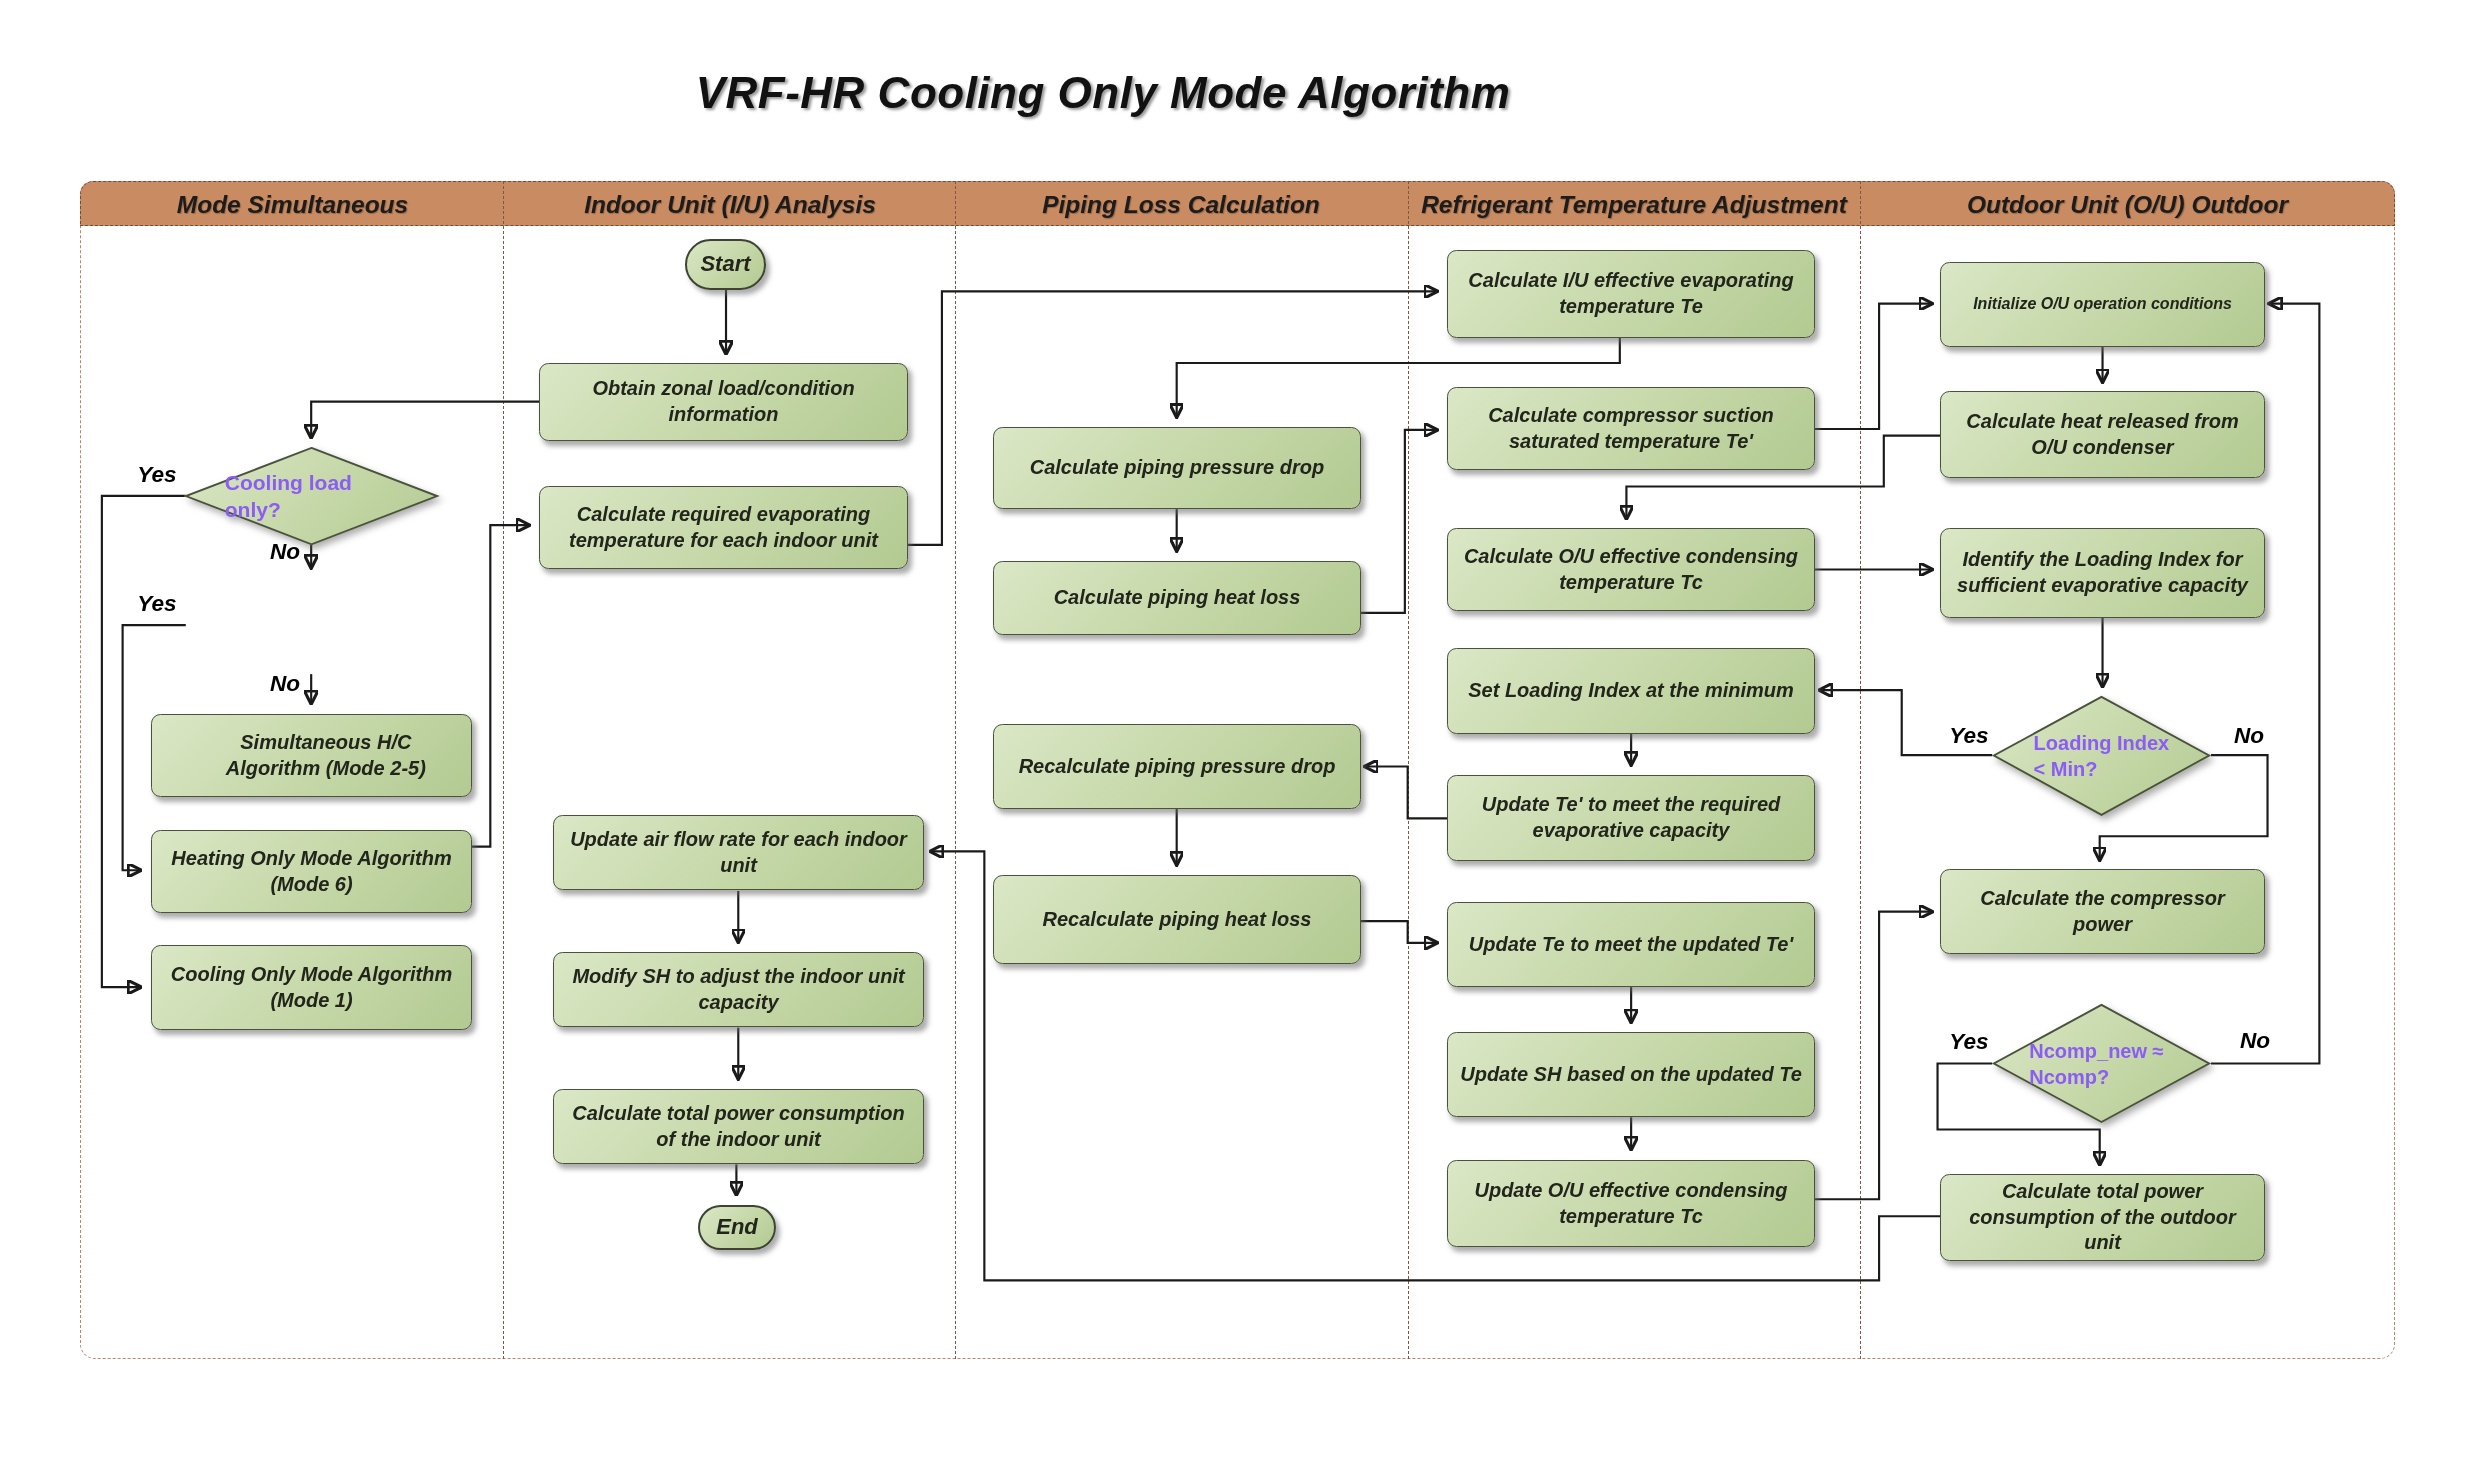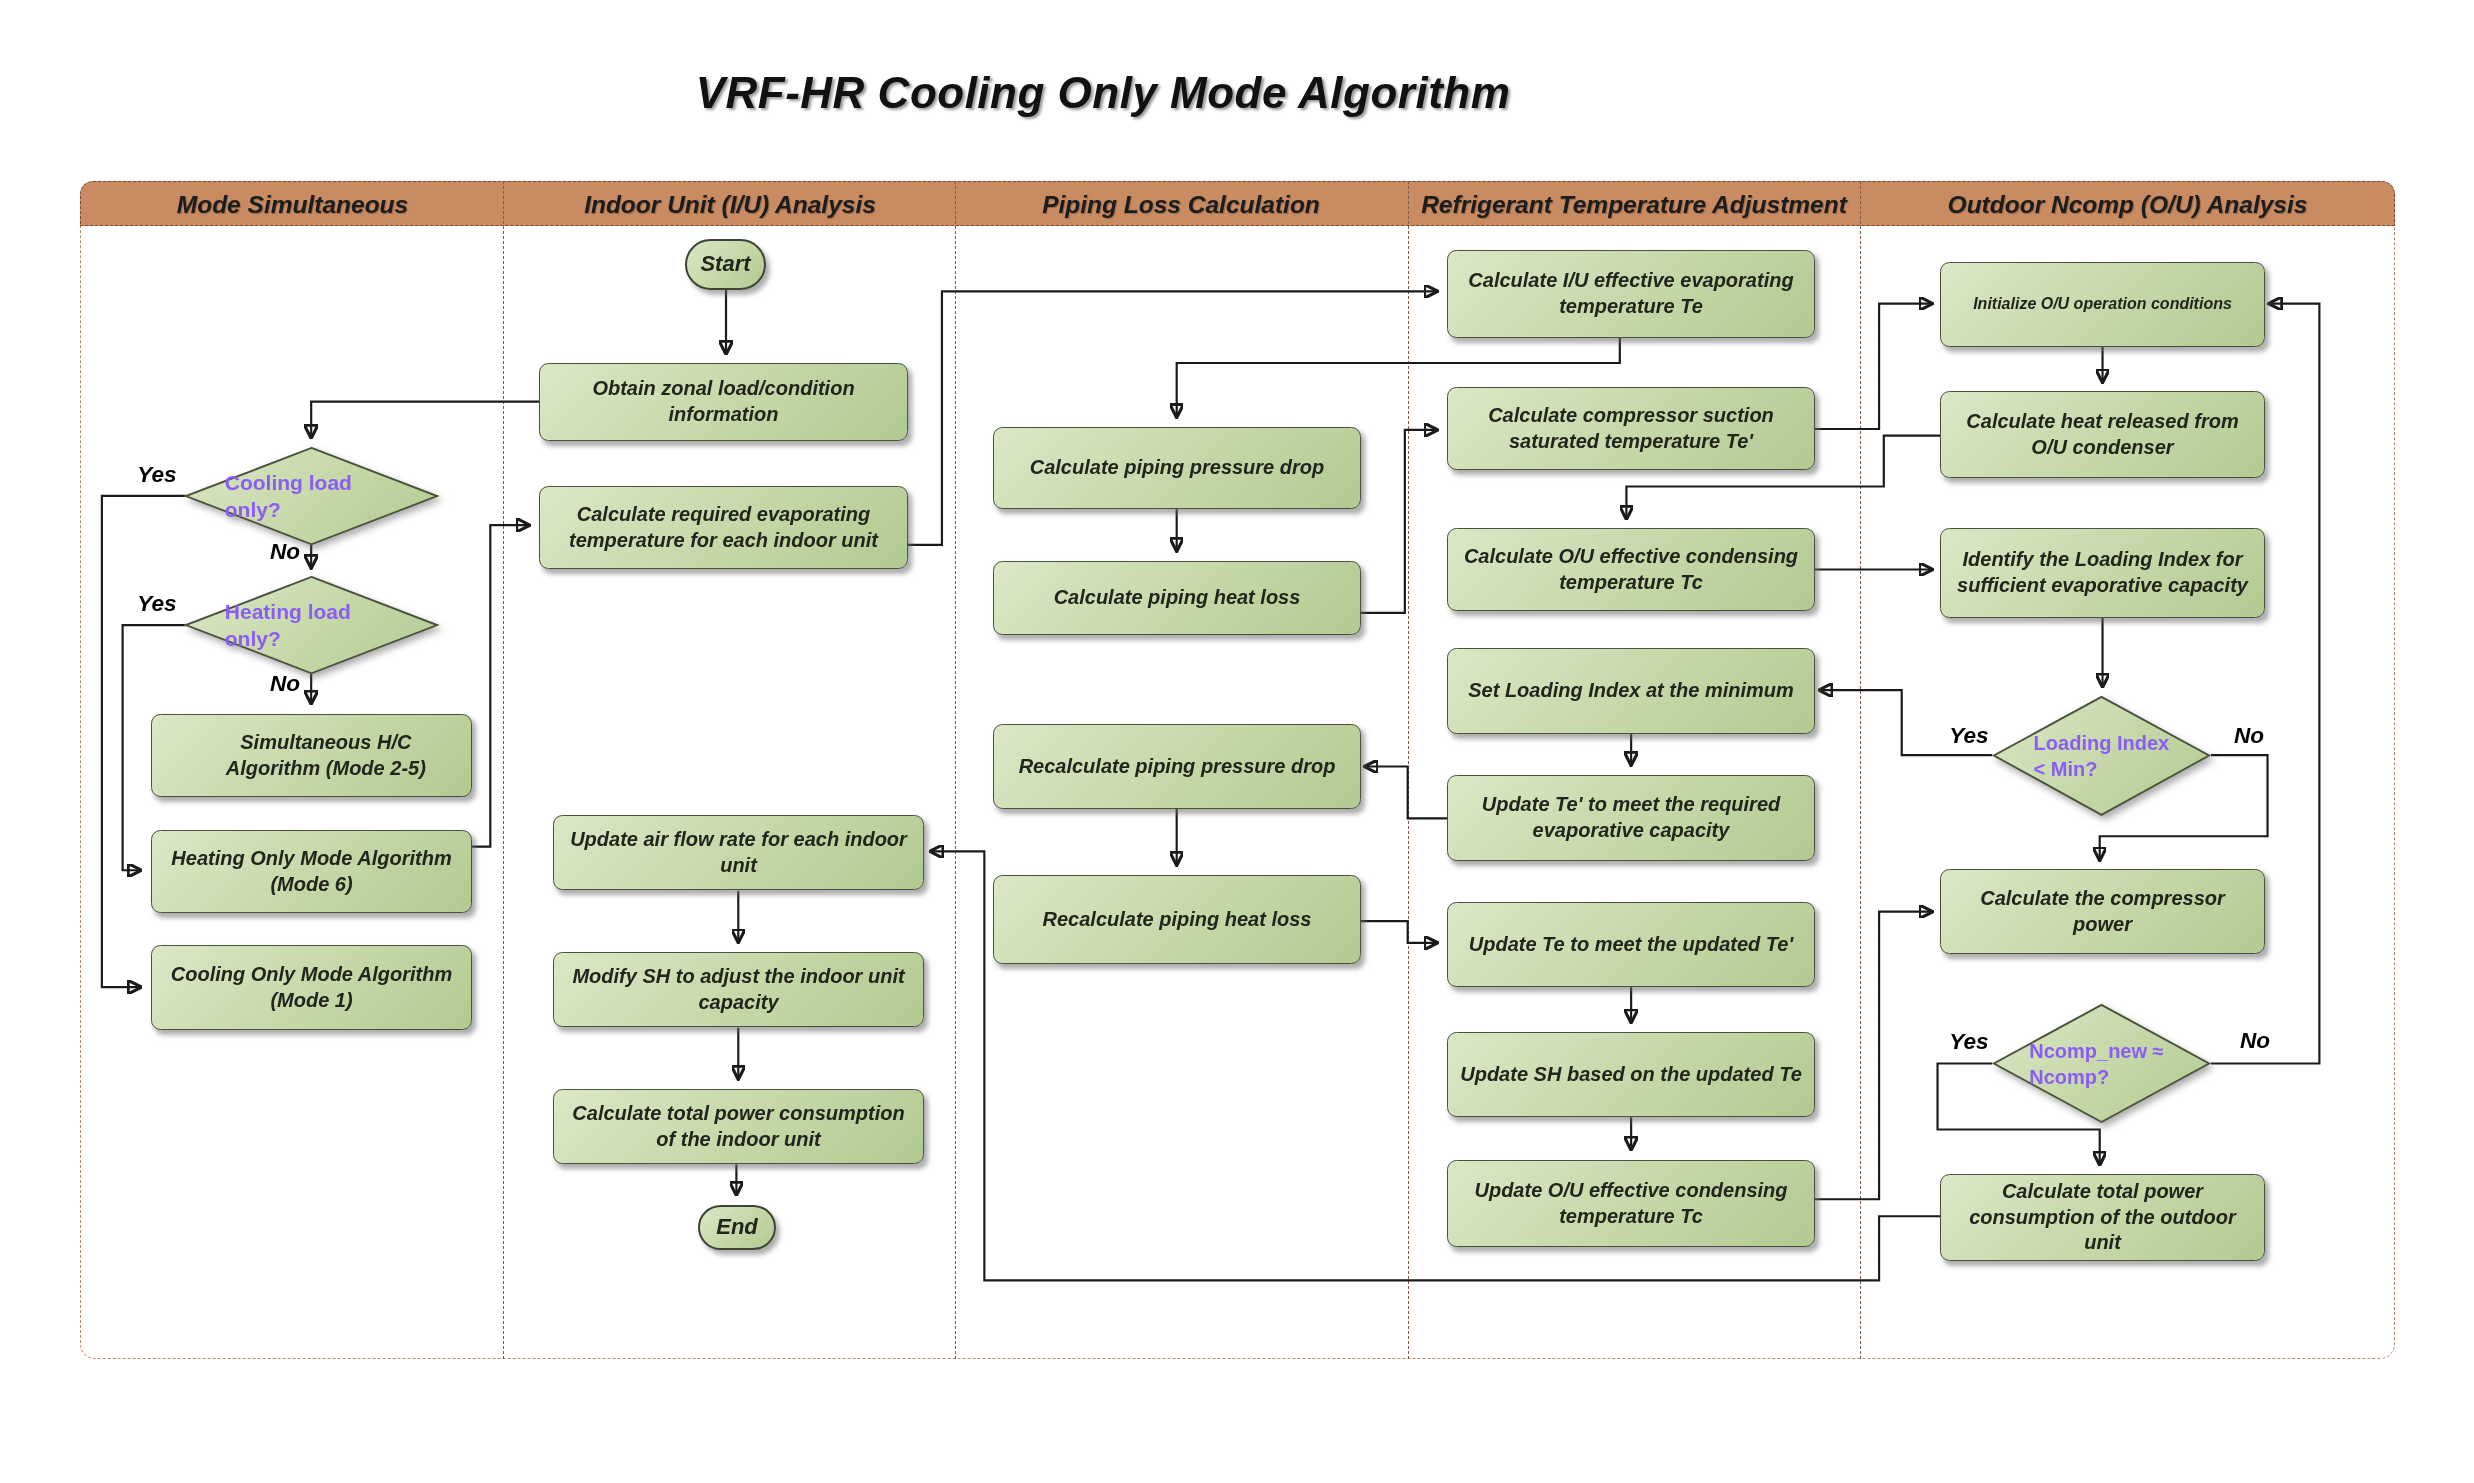--- a/index.html
+++ b/index.html
@@ -46,21 +46,21 @@
 
   <div class="title">VRF-HR Cooling Only Mode Algorithm</div>
 
   <div class="outer"></div>
   <div class="band"></div>
 
   <div class="lane-title" style="left:90px;width:405px;">Mode Simultaneous</div>
   <div class="lane-title" style="left:513px;width:434px;">Indoor Unit (I/U) Analysis</div>
   <div class="lane-title" style="left:964px;width:434px;">Piping Loss Calculation</div>
   <div class="lane-title" style="left:1417px;width:434px;">Refrigerant Temperature Adjustment</div>
-  <div class="lane-title" style="left:1869px;width:517px;">Outdoor Ncomp (O/U) Analysis</div>
+  <div class="lane-title" style="left:1869px;width:517px;">Outdoor Unit (O/U) Outdoor</div>
 
   <div class="divider" style="left:503px;"></div>
   <div class="divider" style="left:955px;"></div>
   <div class="divider" style="left:1408px;"></div>
   <div class="divider" style="left:1860px;"></div>
 
   <svg id="edges" width="2475" height="1484" viewBox="0 0 2625 1574">
     <defs>
       <marker id="ah" viewBox="0 0 10 10" refX="8.5" refY="5" markerWidth="7" markerHeight="6.2" orient="auto-start-reverse">
         <path d="M0,0 L10,5 L0,10 z" fill="#1a1a1a" stroke="none"></path>
@@ -101,29 +101,20 @@
 
   <div class="dmd" style="left:184px;top:447px;width:255px;height:98px;">
     <div class="fill"></div>
     <svg viewBox="0 0 270 104">
         <polygon points="135,1 268,52 135,103 2,52" fill="none" stroke="#4a523e" stroke-width="2"></polygon>
       </svg>
     <div class="txt">
         <span>Cooling load only?</span>
       </div>
   </div>
-  <div class="dmd" style="left:184px;top:576px;width:255px;height:98px;">
-    <div class="fill"></div>
-    <svg viewBox="0 0 270 104">
-        <polygon points="135,1 268,52 135,103 2,52" fill="none" stroke="#4a523e" stroke-width="2"></polygon>
-      </svg>
-    <div class="txt">
-        <span>Heating load only?</span>
-      </div>
-  </div>
   <div class="node" style="left:151px;top:714px;width:321px;height:83px;padding-left:40px;">
       <span>Simultaneous H/C Algorithm (Mode 2-5)</span>
     </div>
   <div class="node" style="left:151px;top:830px;width:321px;height:83px;">
       <span>Heating Only Mode Algorithm (Mode 6)</span>
     </div>
   <div class="node" style="left:151px;top:945px;width:321px;height:85px;">
       <span>Cooling Only Mode Algorithm (Mode 1)</span>
     </div>
 

